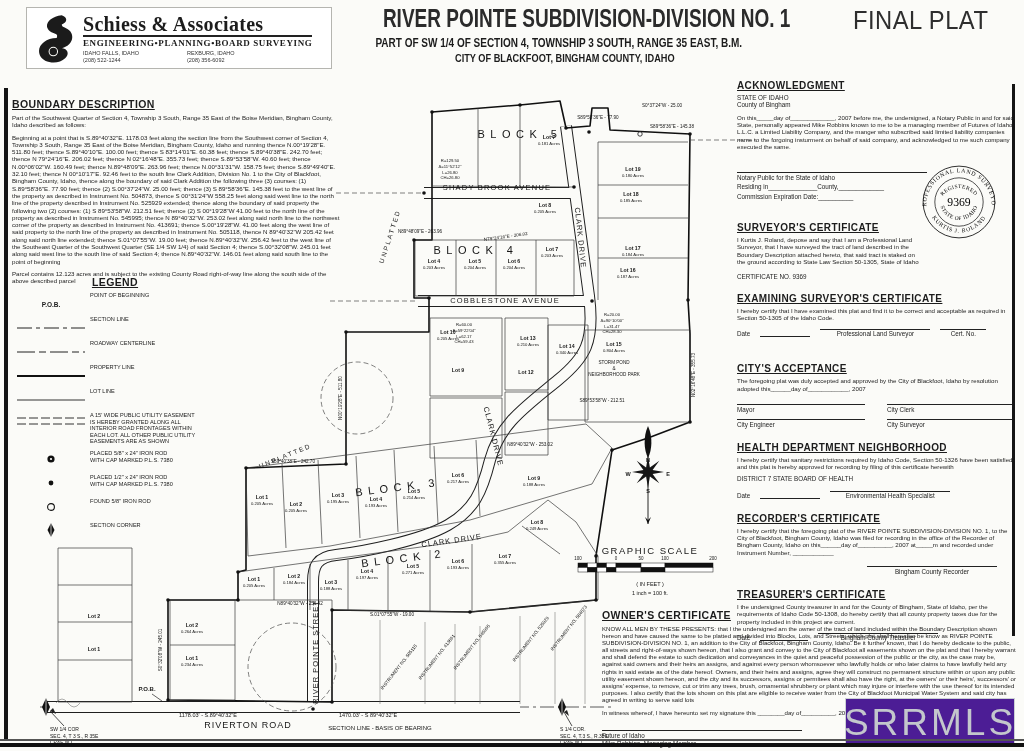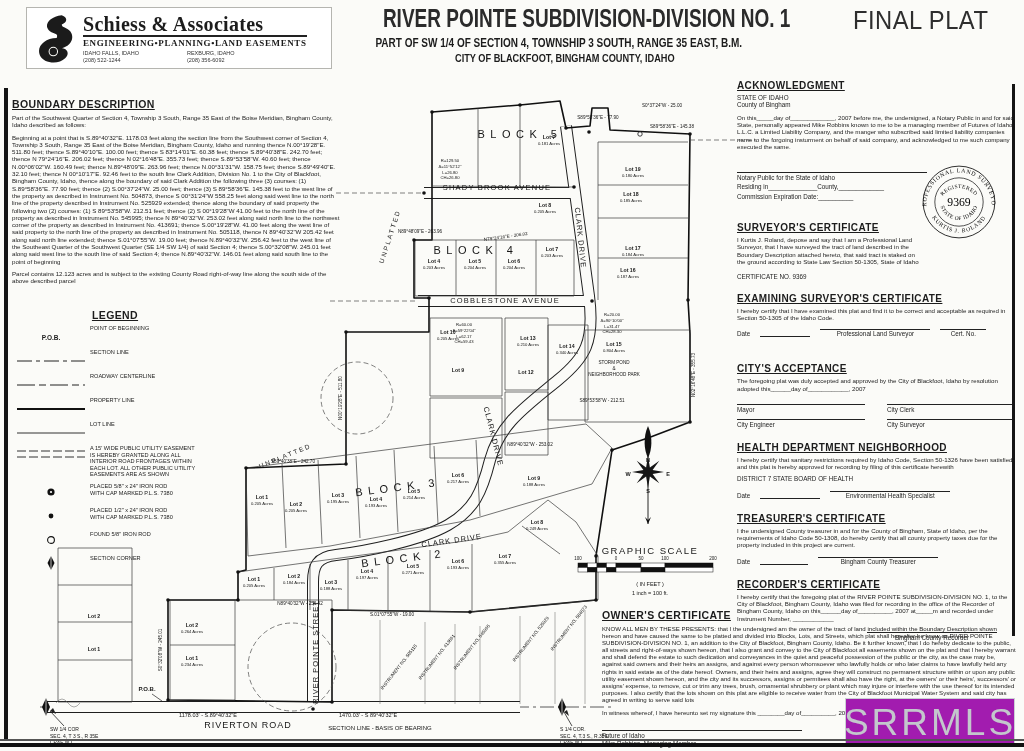--- a/index.html
+++ b/index.html
@@ -20,42 +20,42 @@
   .main-title{font-size:25px;font-weight:bold;white-space:nowrap;transform:scaleX(.76);transform-origin:center;color:#2b2b2b;}
   .sub1{font-size:12.5px;font-weight:bold;white-space:nowrap;transform:scaleX(.8);transform-origin:center;margin-top:3px;}
   .sub2{font-size:11.5px;font-weight:bold;white-space:nowrap;transform:scaleX(.8);transform-origin:center;margin-top:2px;}
   .final-plat{left:853px;top:6px;width:165px;font-size:25px;letter-spacing:.5px;color:#2e2e2e;white-space:nowrap;transform:scaleX(.95);transform-origin:left;}
   
   .ldesc{left:12px;top:98px;width:328px;}
   .sec-h{font-size:10.5px;font-weight:bold;text-decoration:underline;letter-spacing:.4px;margin-bottom:4px;}
   .tiny{font-size:6.15px;line-height:7.3px;text-align:left;color:#222;}
   .tiny p{margin:0 0 5px 0;}
   
-  .legend{left:12px;top:276px;width:218px;margin-top:33px;}
+  .legend{left:12px;top:276px;width:218px;}
   .legend .sec-h{text-align:center;width:150px;margin-left:28px;}
   .leg-row{display:flex;align-items:flex-start;margin-bottom:5px;}
   .leg-sym{width:78px;flex:none;text-align:center;padding-top:1px;}
   .leg-lab{font-size:5.6px;line-height:6.6px;white-space:pre-line;color:#222;}
   .leg-pob{font-size:6.5px;font-weight:bold;}
   
   .rcol{left:737px;top:80px;width:278px;}
   .rcol .sec-h{font-size:10px;margin:0 0 3px 0;}
   .rcol .tiny p{margin:0 0 4px 0;}
   .pre{font-size:6.3px;line-height:7.4px;}
   .sig-line{border-top:1px solid #222;}
   .sig-cap{font-size:6.3px;margin-top:1px;}
   .sig-grid{display:flex;justify-content:space-between;margin-top:12px;}
   .sig-cell{width:128px;}
   .date-row{display:flex;align-items:flex-end;gap:10px;margin-top:8px;font-size:6.3px;}
   .seal{left:920px;top:163px;}
   sect{display:block;}
   
   .owner{left:602px;top:609px;width:414px;}
   .owner .tiny{font-size:6.1px;line-height:7.1px;}
-  .watermark{left:845px;top:698px;width:168px;height:47px;border:1px solid #ccd0d4;background:#a21caf;
+  .watermark{left:845px;top:698px;width:168px;height:47px;border:1px solid #ccd0d4;background:#4c1d95;
              display:flex;align-items:center;justify-content:center;font-size:37px;color:#c3c7cc;letter-spacing:3px;}
   
   #plat{left:0;top:0;}
   .ro{fill:none;stroke:#1f1f1f;stroke-width:12;}
   .rf{fill:none;stroke:#fbfbf8;stroke-width:10;}
   .bnd{fill:none;stroke:#101010;stroke-width:1.6;stroke-linejoin:round;}
   .lot{fill:none;stroke:#3a3a3a;stroke-width:.7;}
   .thin{fill:none;stroke:#606060;stroke-width:.5;}
   .dash{fill:none;stroke:#4a4a4a;stroke-width:.7;stroke-dasharray:5 3;}
   .cl{fill:none;stroke:#333;stroke-width:.8;stroke-dasharray:14 4 3 4;}
@@ -313,21 +313,21 @@
       </g>
   </svg>
 
   <div class="abs logo-box">
     <svg width="44" height="52" viewBox="0 0 52 60">
       <path d="M34 3 C18 5 12 16 20 22 C26 26 30 24 28 30 C14 30 4 40 8 50 C12 60 30 62 38 54 C44 48 40 42 34 42 C44 40 50 30 44 22 C40 17 34 18 34 14 C40 12 42 6 34 3 Z" fill="#1b1b1b"></path>
       <circle cx="24" cy="46" r="5" fill="none" stroke="#fbfbf8" stroke-width="1.2"></circle>
     </svg>
     <div class="firm">
       <div class="firm-name">Schiess &amp; Associates</div>
-      <div class="firm-tag">ENGINEERING•PLANNING•LAND EASEMENTS</div>
+      <div class="firm-tag">ENGINEERING•PLANNING•BOARD SURVEYING</div>
       <div class="firm-offices">
         <div>
           <div>IDAHO FALLS, IDAHO</div>
           <div>(208) 522-1244</div>
         </div>
         <div>
           <div>REXBURG, IDAHO</div>
           <div>(208) 356-6092</div>
         </div>
       </div>
@@ -502,42 +502,42 @@
         <span>Date</span>
         <span style="display:inline-block;width:60px;border-bottom:1px solid #222;"></span>
         <span style="display:inline-block;width:120px;text-align:center;">
           <span class="sig-line" style="display:block;"></span>
           <span>Environmental Health Specialist</span>
         </span>
       </div>
     </sect>
 
     <sect style="margin-top:14px;">
+      <div class="sec-h">RECORDER'S CERTIFICATE</div>
+      <div class="tiny">
+          <p>I hereby certify that the foregoing plat of the RIVER POINTE SUBDIVISION-DIVISION NO. 1, to the City of Blackfoot, Bingham County, Idaho was filed for recording in the office of the Recorder of Bingham County, Idaho on this______day of__________, 2007 at_____m and recorded under Instrument Number, ____________</p>
+        </div>
+      <div style="margin-left:130px;margin-top:10px;width:130px;text-align:center;">
+        <div class="sig-line"></div>
+        <div class="sig-cap">Bingham County Recorder</div>
+      </div>
+    </sect>
+
+    <sect style="margin-top:14px;">
       <div class="sec-h">TREASURER'S CERTIFICATE</div>
       <div class="tiny">
           <p>I the undersigned County treasurer in and for the County of Bingham, State of Idaho, per the requirements of Idaho Code 50-1308, do hereby certify that all county property taxes due for the property included in this project are current.</p>
         </div>
       <div class="date-row">
         <span>Date</span>
         <span style="display:inline-block;width:48px;border-bottom:1px solid #222;"></span>
         <span style="display:inline-block;width:120px;text-align:center;">
           <span class="sig-line" style="display:block;"></span>
           <span>Bingham County Treasurer</span>
         </span>
-      </div>
-    </sect>
-
-    <sect style="margin-top:14px;">
-      <div class="sec-h">RECORDER'S CERTIFICATE</div>
-      <div class="tiny">
-          <p>I hereby certify that the foregoing plat of the RIVER POINTE SUBDIVISION-DIVISION NO. 1, to the City of Blackfoot, Bingham County, Idaho was filed for recording in the office of the Recorder of Bingham County, Idaho on this______day of__________, 2007 at_____m and recorded under Instrument Number, ____________</p>
-        </div>
-      <div style="margin-left:130px;margin-top:10px;width:130px;text-align:center;">
-        <div class="sig-line"></div>
-        <div class="sig-cap">Bingham County Recorder</div>
       </div>
     </sect>
 
   </div>
 
   <div class="abs seal">
     <svg width="78" height="78" viewBox="0 0 100 100">
       <circle cx="50" cy="50" r="46" fill="none" stroke="#222" stroke-width="1.2"></circle>
       <circle cx="50" cy="50" r="31" fill="none" stroke="#222" stroke-width="1"></circle>
       <defs>

